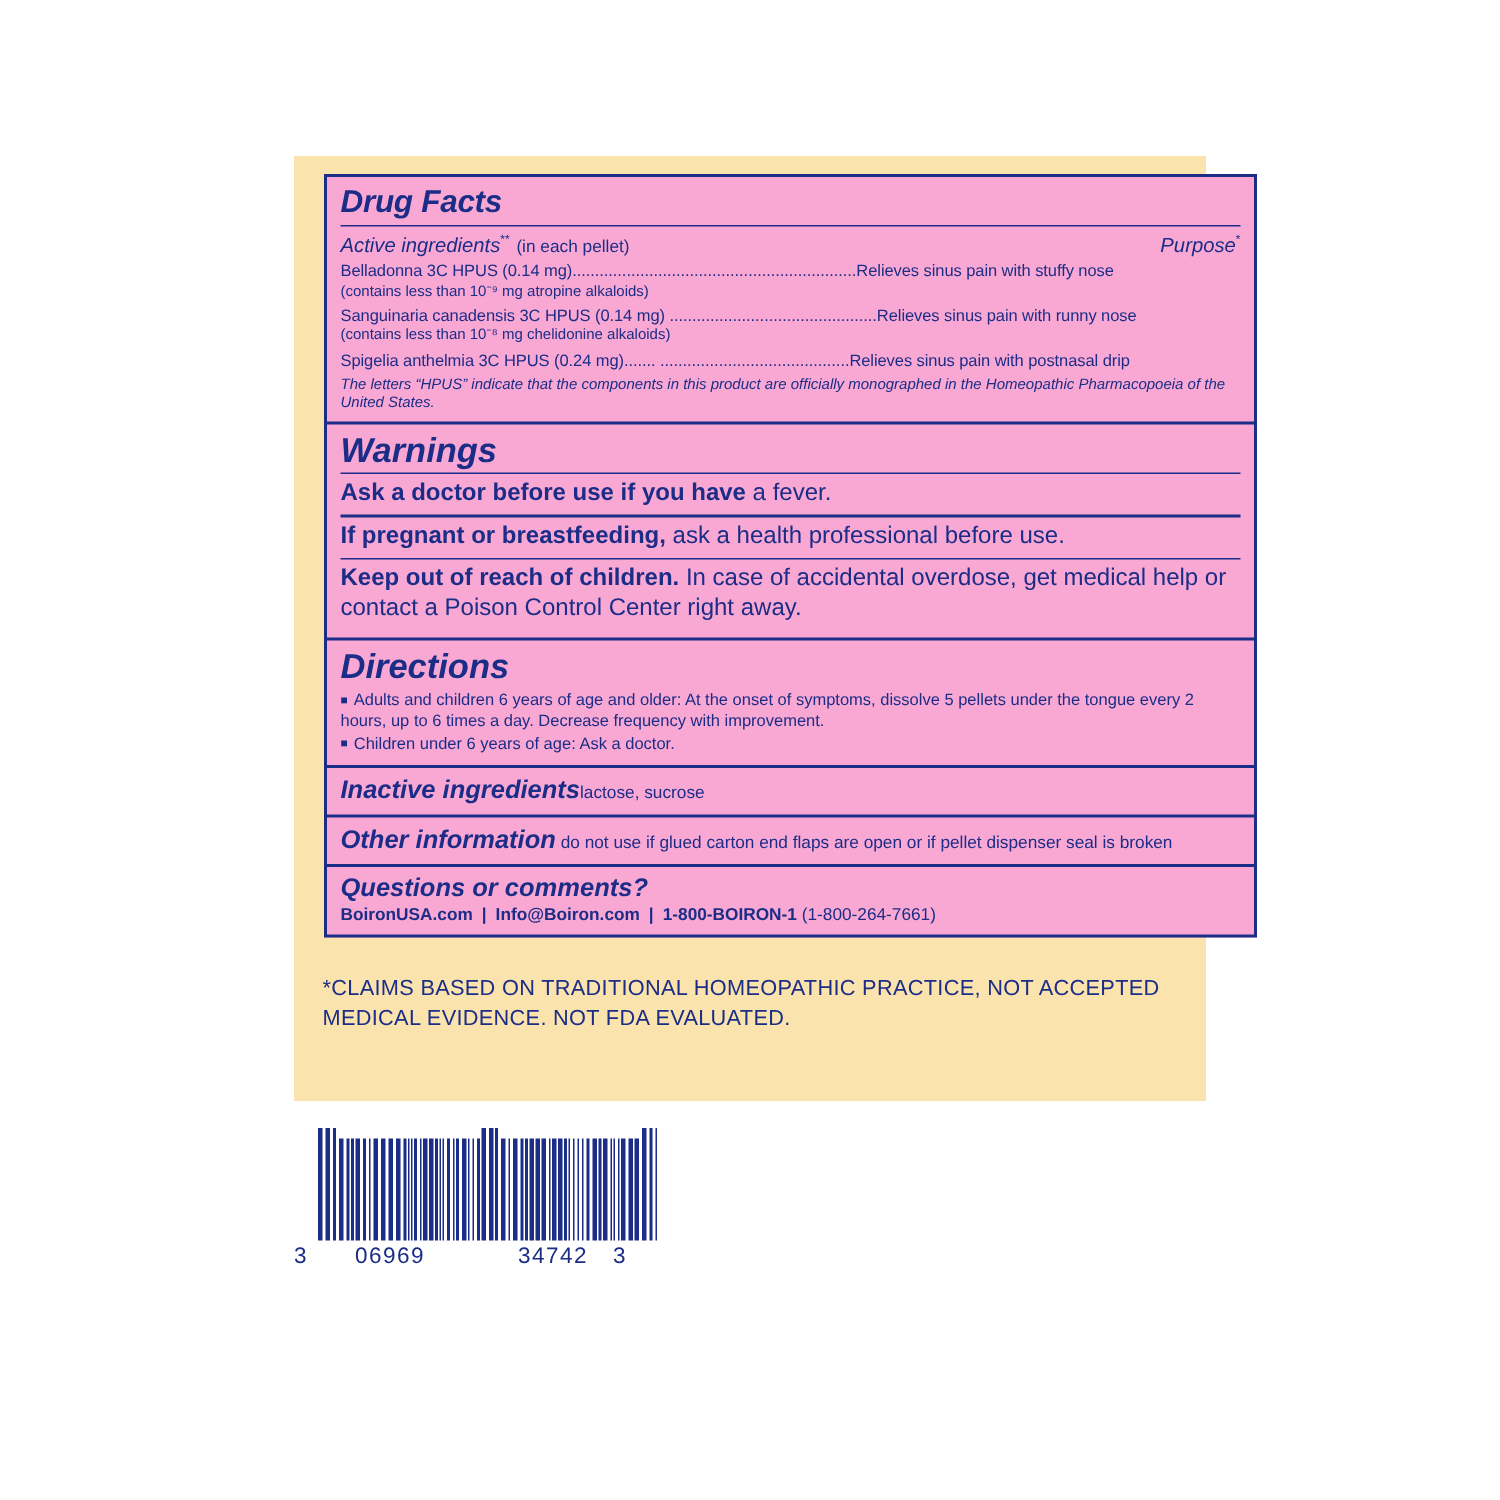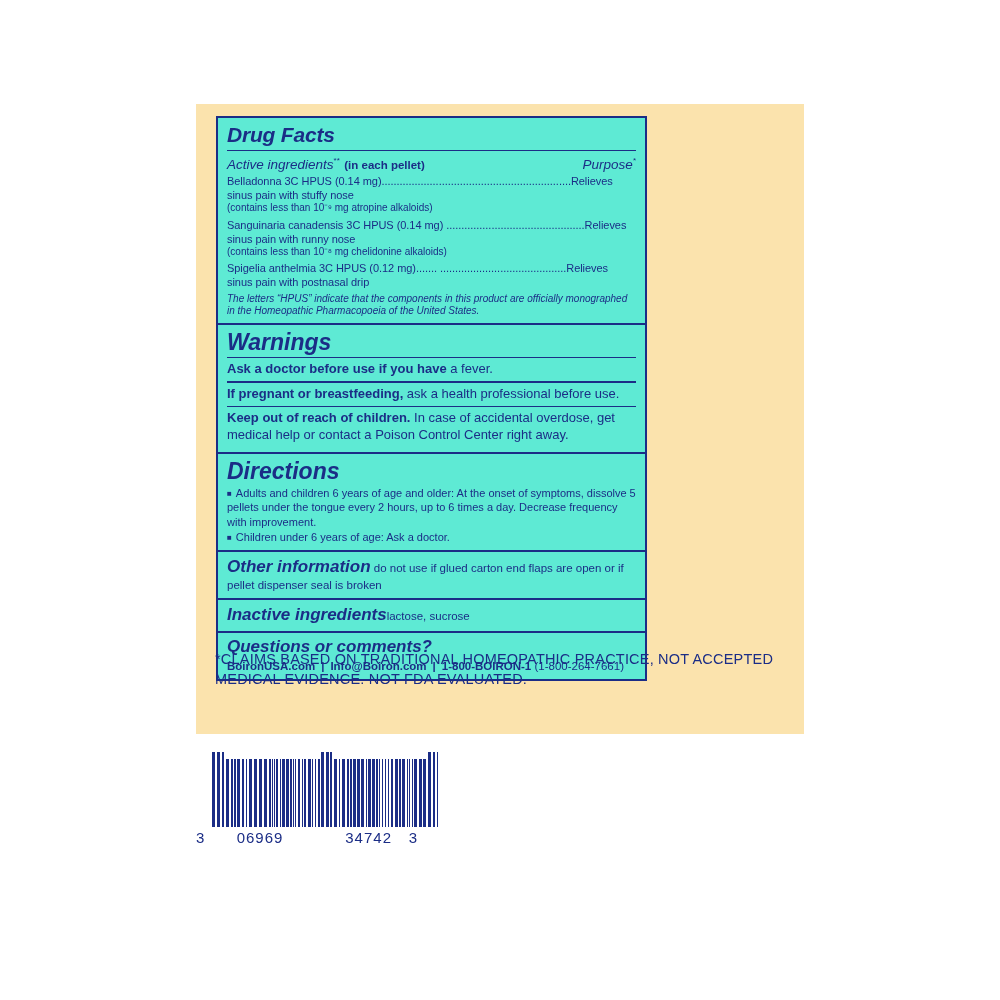--- a/index.html
+++ b/index.html
@@ -23,22 +23,22 @@
     width: 608px;
     height: 630px;
     background: #fbe3ad;
   }
 
   
   #dfbox {
     position: absolute;
     left: 216px;
     top: 116px;
-    width: 431px;
-    background: #5eead4;
+    width: 622px;
+    background: #f9a8d4;
     border: 2.5px solid #1b2d86;
     box-sizing: border-box;
     padding: 0;
   }
 
   .sec {
     padding: 4px 9px 5px 9px;
     border-top: 2.5px solid #1b2d86;
   }
   .sec.first { border-top: none; }
@@ -61,21 +61,21 @@
     font-weight: normal;
     font-style: italic;
   }
   .hdr-row {
     display: flex;
     justify-content: space-between;
     align-items: baseline;
     padding-bottom: 1px;
   }
   .light {
-    font-weight: bold;
+    font-weight: normal;
     font-style: normal;
     font-size: 11.5px;
     margin-top: 34px;
   }
   .sup { font-size: 8px; vertical-align: super; }
 
   .line {
     font-size: 11px;
     line-height: 1.28;
     letter-spacing: -0.05px;
@@ -115,21 +115,21 @@
     padding-left: 52px;
   }
   .bullet::before {
     content: "\25A0";
     font-size: 8px;
     margin-right: 4px;
     vertical-align: 1px;
   }
 
   .warn-item {
-    font-size: 13px;
+    font-size: 16px;
     line-height: 1.3;
     padding: 3px 0 3px 0;
   }
   .warn-item b { font-weight: bold; }
   .warn-sep { border-bottom: 1px solid #1b2d86; }
 
   .dir-list {
     font-size: 11px;
     line-height: 1.3;
     margin-top: 2px;
@@ -226,21 +226,21 @@
       <span>Belladonna 3C HPUS (0.14 mg)...............................................................</span><span>Relieves sinus pain with stuffy nose</span>
     </div>
     <div class="sub">(contains less than 10⁻⁹ mg atropine alkaloids)</div>
 
     <div class="line" style="margin-top:3px">
       <span>Sanguinaria canadensis 3C HPUS (0.14 mg) ..............................................</span><span>Relieves sinus pain with runny nose</span>
     </div>
     <div class="sub">(contains less than 10⁻⁸ mg chelidonine alkaloids)</div>
 
     <div class="line" style="margin-top:3px">
-      <span>Spigelia anthelmia 3C HPUS (0.12 mg)....... ..........................................</span><span>Relieves sinus pain with postnasal drip</span>
+      <span>Spigelia anthelmia 3C HPUS (0.24 mg)....... ..........................................</span><span>Relieves sinus pain with postnasal drip</span>
     </div>
 
     <div class="italic-note">The letters “HPUS” indicate that the components in this product are officially monographed in the Homeopathic Pharmacopoeia of the United States.</div>
   </div>
 
 
   <div class="sec">
     <div class="sec-head">Warnings</div>
     <div class="warn-sep" style="margin-top:2px"></div>
 
@@ -264,28 +264,28 @@
   <div class="sec">
     <div class="sec-head">Directions</div>
     <div class="dir-list">
       <div class="dir-item">Adults and children 6 years of age and older: At the onset of symptoms, dissolve 5 pellets under the tongue every 2 hours, up to 6 times a day. Decrease frequency with improvement.</div>
       <div class="dir-item">Children under 6 years of age: Ask a doctor.</div>
     </div>
   </div>
 
   <div class="sec">
     <div class="uses-line">
+      <span class="sec-head-inline">Inactive ingredients</span><span>lactose, sucrose</span>
+    </div>
+  </div>
+
+  <div class="sec">
+    <div class="uses-line">
       <span class="sec-head-inline">Other information</span>
       <span>do not use if glued carton end flaps are open or if pellet dispenser seal is broken</span>
-    </div>
-  </div>
-
-  <div class="sec">
-    <div class="uses-line">
-      <span class="sec-head-inline">Inactive ingredients</span><span>lactose, sucrose</span>
     </div>
   </div>
 
   <div class="sec" style="padding-bottom:7px">
     <div class="qa-head">Questions or comments?</div>
     <div class="qa-line">
       <span>BoironUSA.com</span><span class="sep">|</span><span>Info@Boiron.com</span><span class="sep">|</span><span>1-800-BOIRON-1</span>
       <span class="plain">(1-800-264-7661)</span>
     </div>
   </div>

